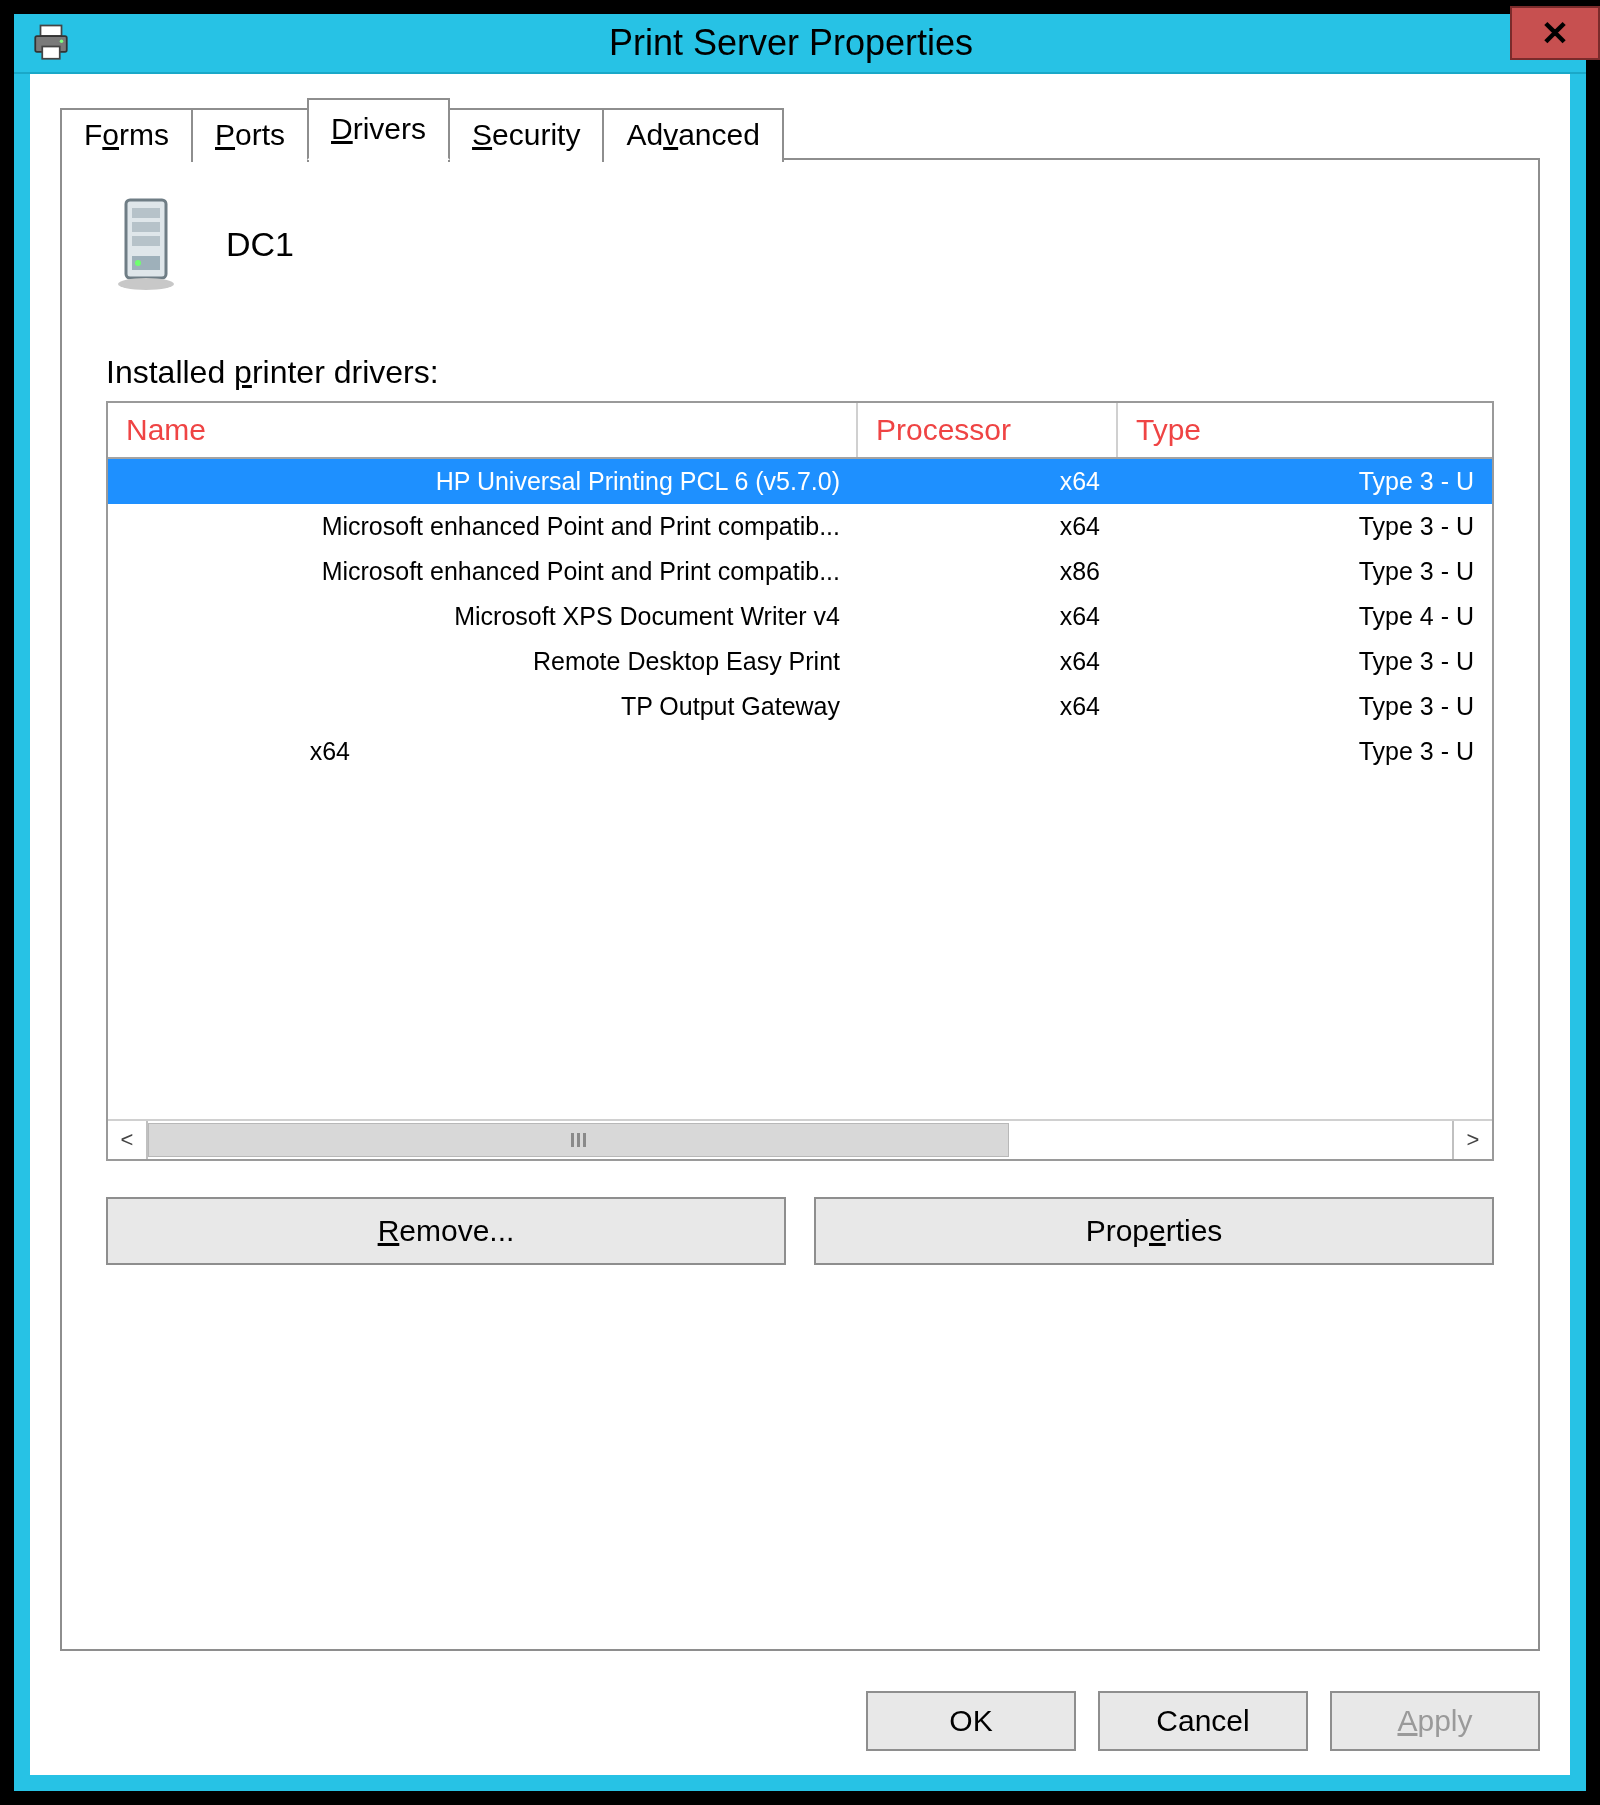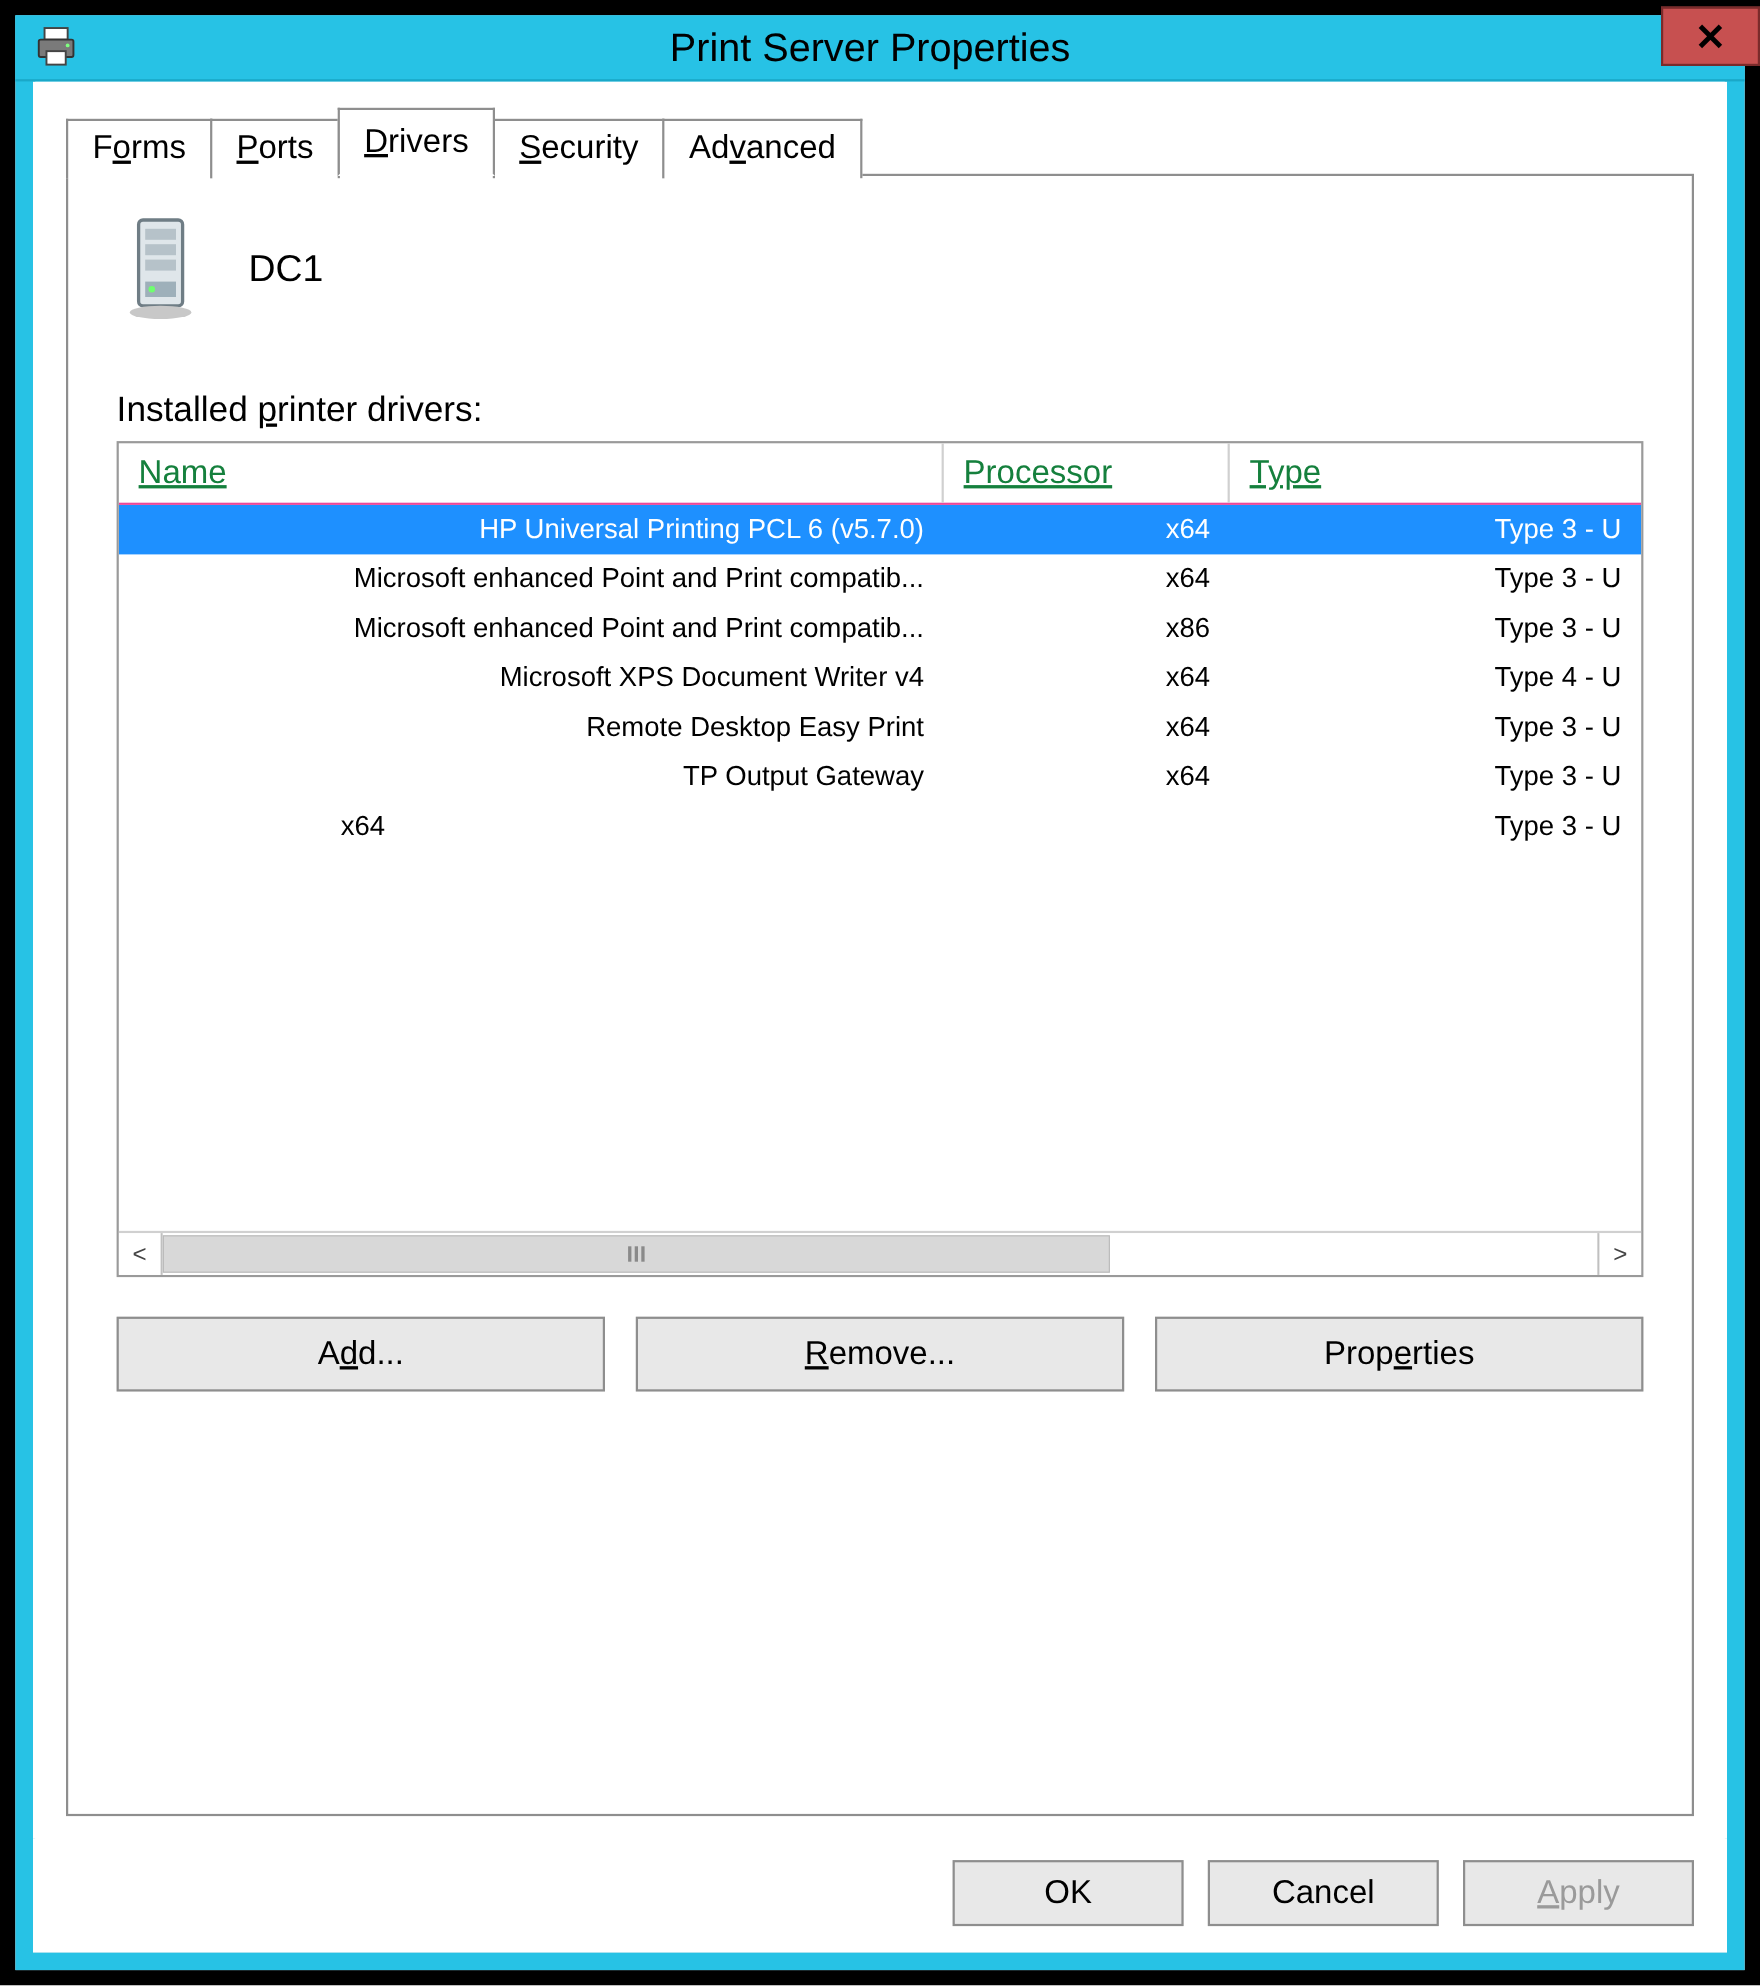--- a/index.html
+++ b/index.html
@@ -123,23 +123,22 @@
     border: 2px solid #9a9a9a;
     background: #fff;
     height: 760px;
     display: flex;
     flex-direction: column;
     overflow: hidden;
   }
   .list-header {
     display: flex;
     font-size: 30px;
-    color: #15803d;
-    border-bottom: 2px solid #ec4899;
-    text-decoration: underline;
+    color: #ef4444;
+    border-bottom: 2px solid #a3a3a3;
   }
   .list-header .col {
     padding: 10px 18px;
     border-right: 2px solid #d0d0d0;
     white-space: nowrap;
     overflow: hidden;
     text-overflow: ellipsis;
     cursor: pointer;
   }
   .col-name { flex: 0 0 750px; }
@@ -369,23 +368,20 @@
               </div>
             </div>
             <div class="arrow right">
                 <span>&gt;</span>
               </div>
           </div>
         </div>
 
         <div class="actions">
           <div class="btn">
-            <span><span>A</span><u>d</u><span>d...</span></span>
-          </div>
-          <div class="btn">
             <span><span></span><u>R</u><span>emove...</span></span>
           </div>
           <div class="btn">
             <span><span>Prop</span><u>e</u><span>rties</span></span>
           </div>
         </div>
       </div>
     </div>
 
     <div class="dlg-buttons">

